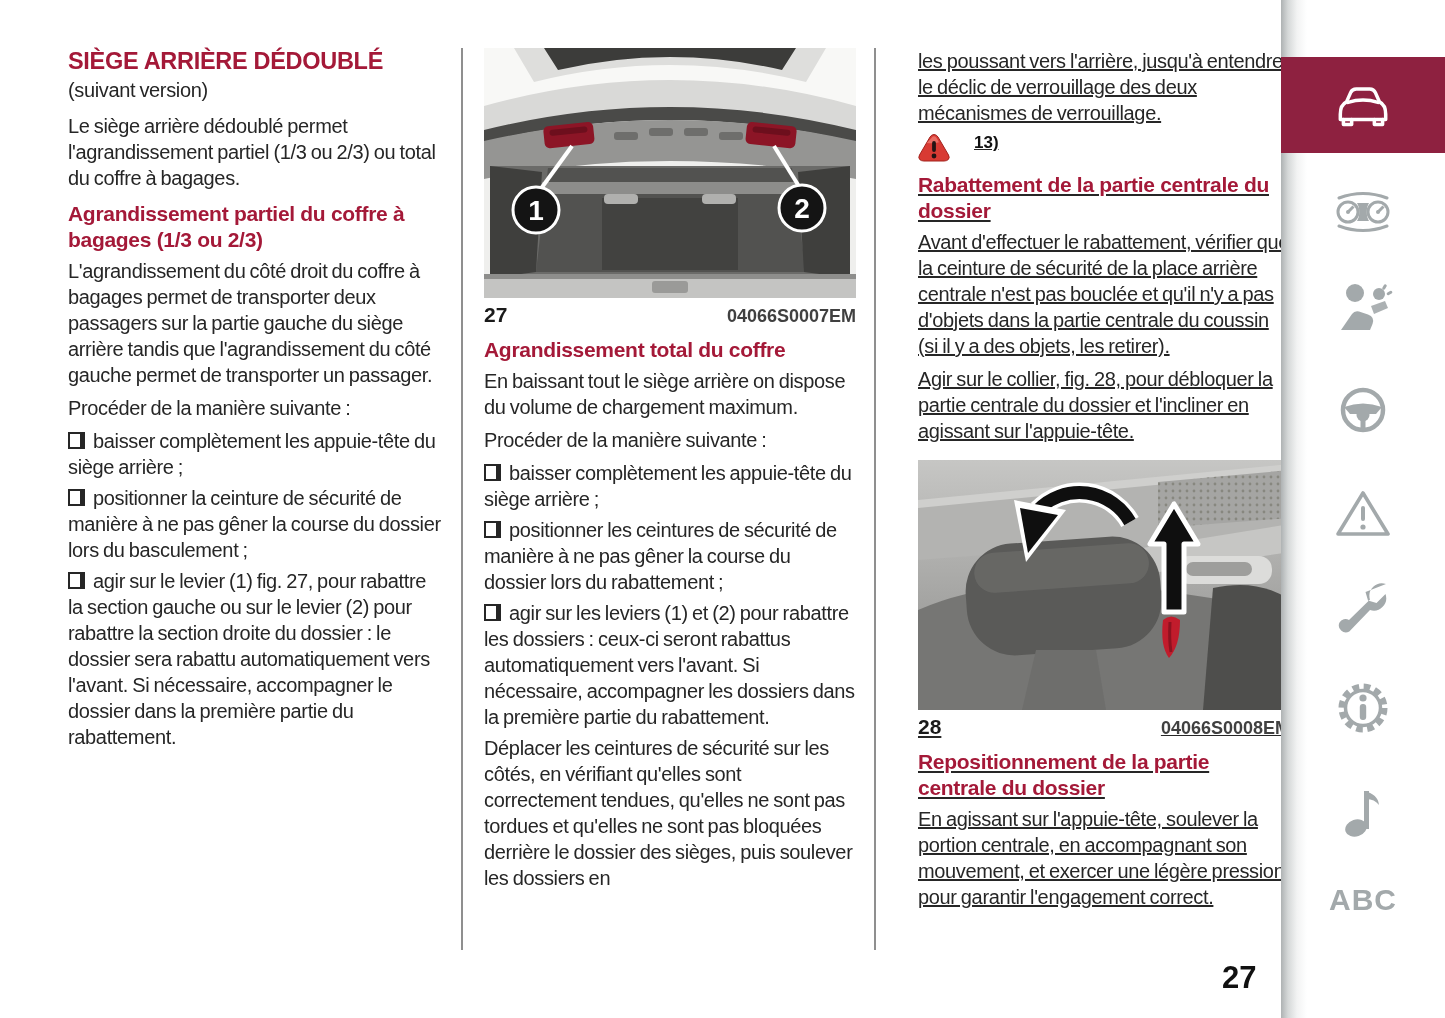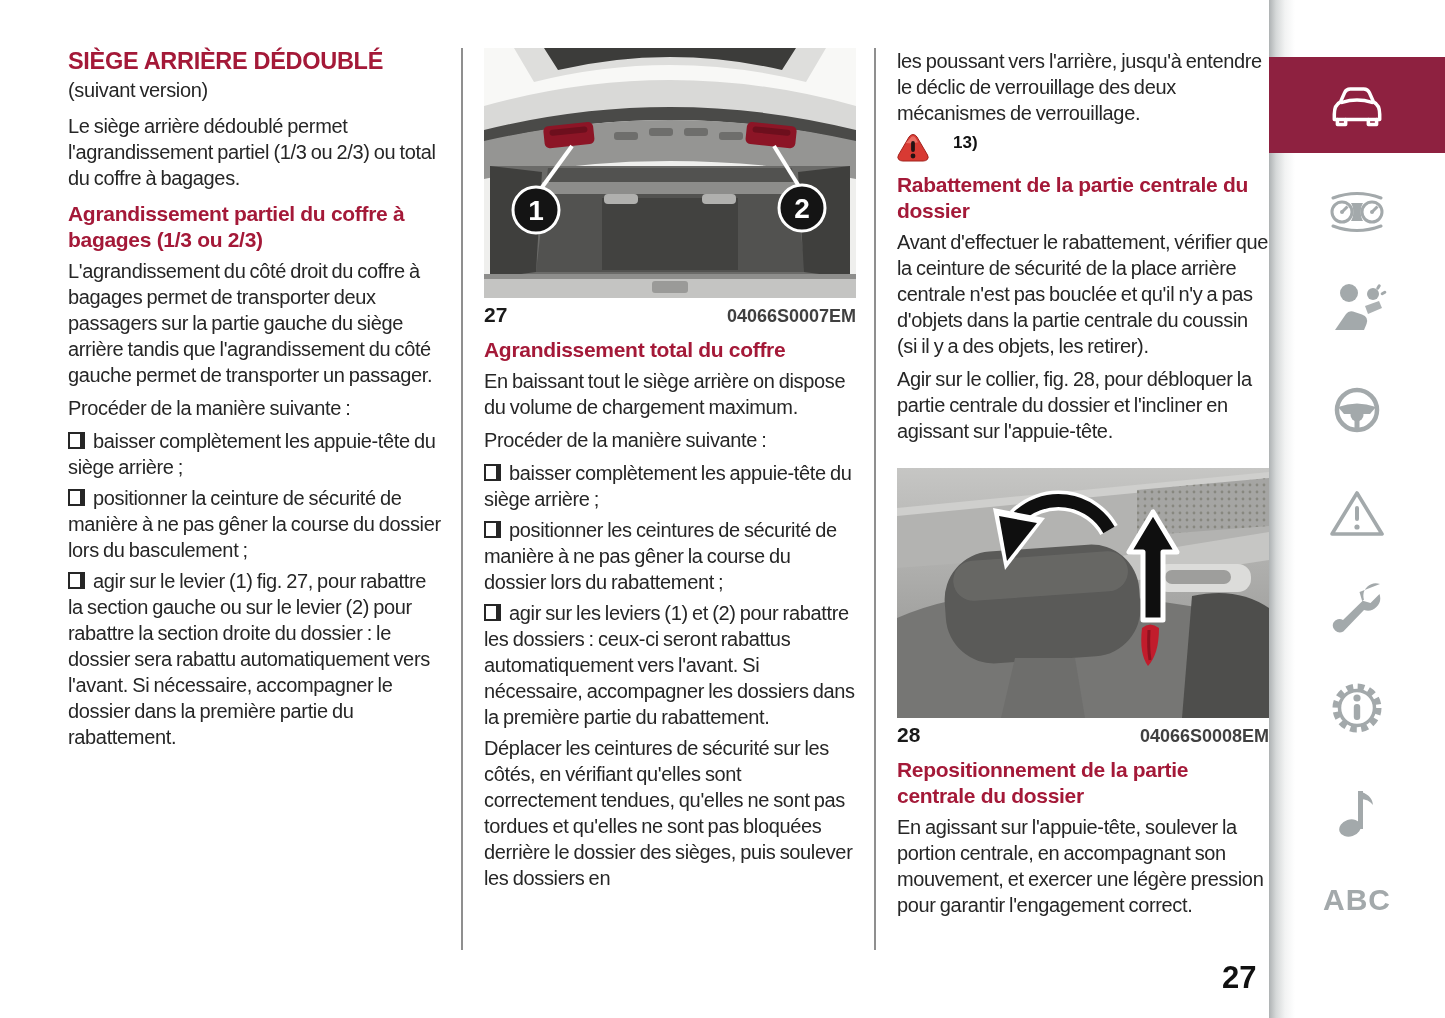--- a/index.html
+++ b/index.html
@@ -5,21 +5,21 @@
   html,body{margin:0;padding:0;background:#e8e8e8;}
   .page{
     position:relative;width:1445px;height:1018px;background:#ffffff;
     font-family:"Liberation Sans","DejaVu Sans",sans-serif;color:#262626;
     overflow:hidden;margin:0 auto;
   }
   
   .col{position:absolute;top:48px;width:374px;}
   .col1{left:68px;}
   .col2{left:484px;width:372px;}
-  .col3{left:897px;width:372px;}
+  .col3{left:918px;width:372px;text-decoration:underline;}
   .vrule{position:absolute;top:48px;height:902px;width:2px;background:#8f8f8f;}
   .vrule1{left:461px;}
   .vrule2{left:874px;}
 
   h1{font-size:23.5px;line-height:27px;font-weight:bold;color:#a41938;margin:0 0 2px 0;letter-spacing:-0.3px;}
   h2{font-size:21px;line-height:26px;font-weight:bold;color:#a41938;margin:10px 0 5px 0;letter-spacing:-0.3px;}
   p{font-size:20px;line-height:26px;margin:0 0 7px 0;letter-spacing:-0.35px;word-spacing:-1px;}
   .subtitle{margin:0 0 10px 0;}
   .bullet{margin:0 0 5px 0;}
   .sq{display:inline-block;width:10px;height:13px;border:2px solid #262626;border-right-width:5px;margin-right:8px;vertical-align:-1px;}
@@ -32,21 +32,20 @@
   .figcode{font-size:18px;font-weight:bold;color:#404040;}
 
   
   .footnote{display:flex;align-items:flex-start;gap:24px;margin:4px 0 10px 0;}
   .footnote-label{font-size:17px;font-weight:bold;color:#111;}
 
   
   .sidebar{
     position:absolute;right:0;top:0;width:164px;height:1018px;
     background:linear-gradient(90deg,#aeb2b3 0px,#d5d8d8 7px,#f2f3f3 16px,#ffffff 26px);
-    padding-left:12px;
   }
   .tab-active{
     position:absolute;left:0;right:0;top:57px;height:96px;background:#8e2140;
     display:flex;align-items:center;justify-content:center;
   }
   .slot{position:absolute;left:0;width:100%;height:56px;display:flex;align-items:center;justify-content:center;}
   .abc{font-size:30px;font-weight:bold;color:#a3a9ab;letter-spacing:1px;}
 
   .page-number{position:absolute;left:1222px;top:960px;font-size:31px;font-weight:bold;color:#111;}
 </style>
@@ -142,21 +141,21 @@
         <path d="M16 1.5 Q18.5 1.5 20 4 L30.5 22 Q32 24.8 30.2 26.6 Q28.8 28 26 28 H6 Q3.2 28 1.8 26.6 Q0 24.8 1.5 22 L12 4 Q13.5 1.5 16 1.5 Z" fill="#d83a33" stroke="#a3221d" stroke-width="1"></path>
         <path d="M16 3.2 Q17.6 3.2 18.7 5.2 L21 9.2 Q16.5 11 8.6 9.9 L13.3 5.2 Q14.4 3.2 16 3.2 Z" fill="#ef7f75" opacity="0.75"></path>
         <rect x="14.1" y="8" width="3.8" height="11" rx="1.9" fill="#231313"></rect>
         <circle cx="16" cy="23" r="2.4" fill="#231313"></circle>
       </svg>
       <span class="footnote-label">13)</span>
     </div>
 
     <h2 style="margin-top:0;">Rabattement de la partie centrale du dossier</h2>
     <p>Avant d'effectuer le rabattement, vérifier que la ceinture de sécurité de la place arrière centrale n'est pas bouclée et qu'il n'y a pas d'objets dans la partie centrale du coussin (si il y a des objets, les retirer).</p>
-    <p style="margin-bottom:24px;">Agir sur le collier, fig. 28, pour débloquer la partie centrale du dossier et l'incliner en agissant sur l'appuie-tête.</p>
+    <p style="margin-bottom:16px;">Agir sur le collier, fig. 28, pour débloquer la partie centrale du dossier et l'incliner en agissant sur l'appuie-tête.</p>
 
     <div class="figure">
       <svg width="372" height="250" viewBox="0 0 372 250">
         <defs>
           <linearGradient id="bg28" x1="0" y1="0" x2="0" y2="1">
             <stop offset="0" stop-color="#c6c6c4"></stop>
               <stop offset="1" stop-color="#8b8b89"></stop>
           </linearGradient>
           <pattern id="dots" width="7" height="7" patternUnits="userSpaceOnUse">
             <circle cx="3" cy="3" r="1.4" fill="#87877f"></circle>

